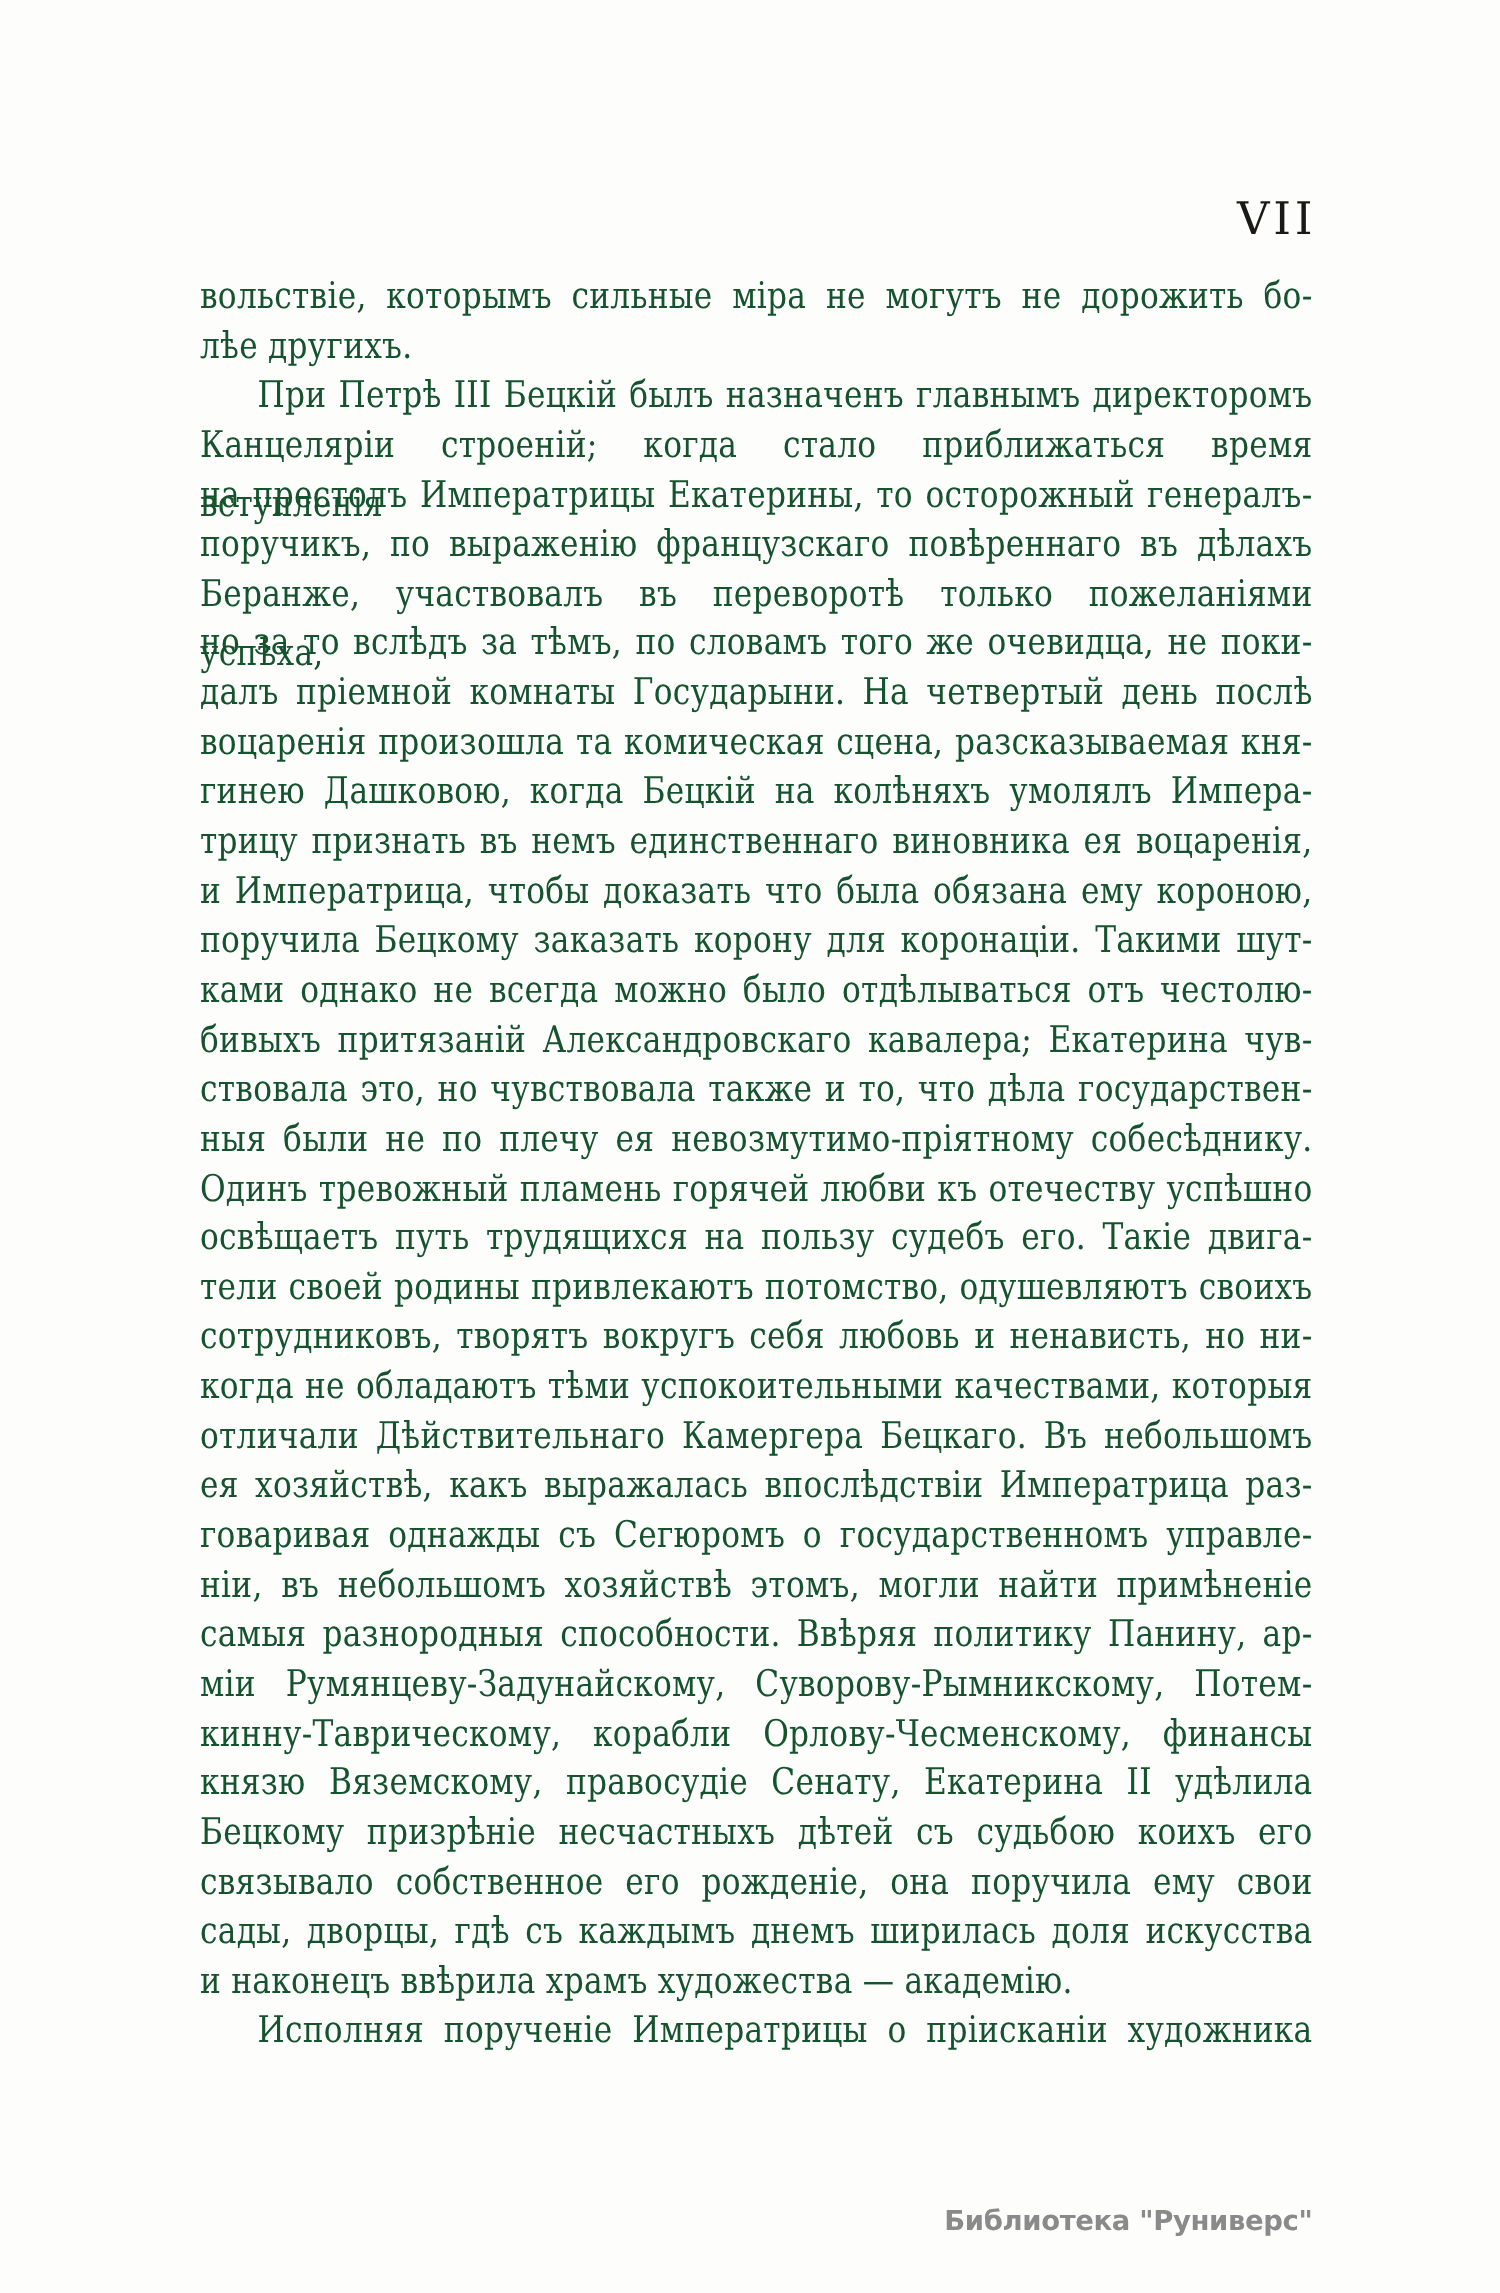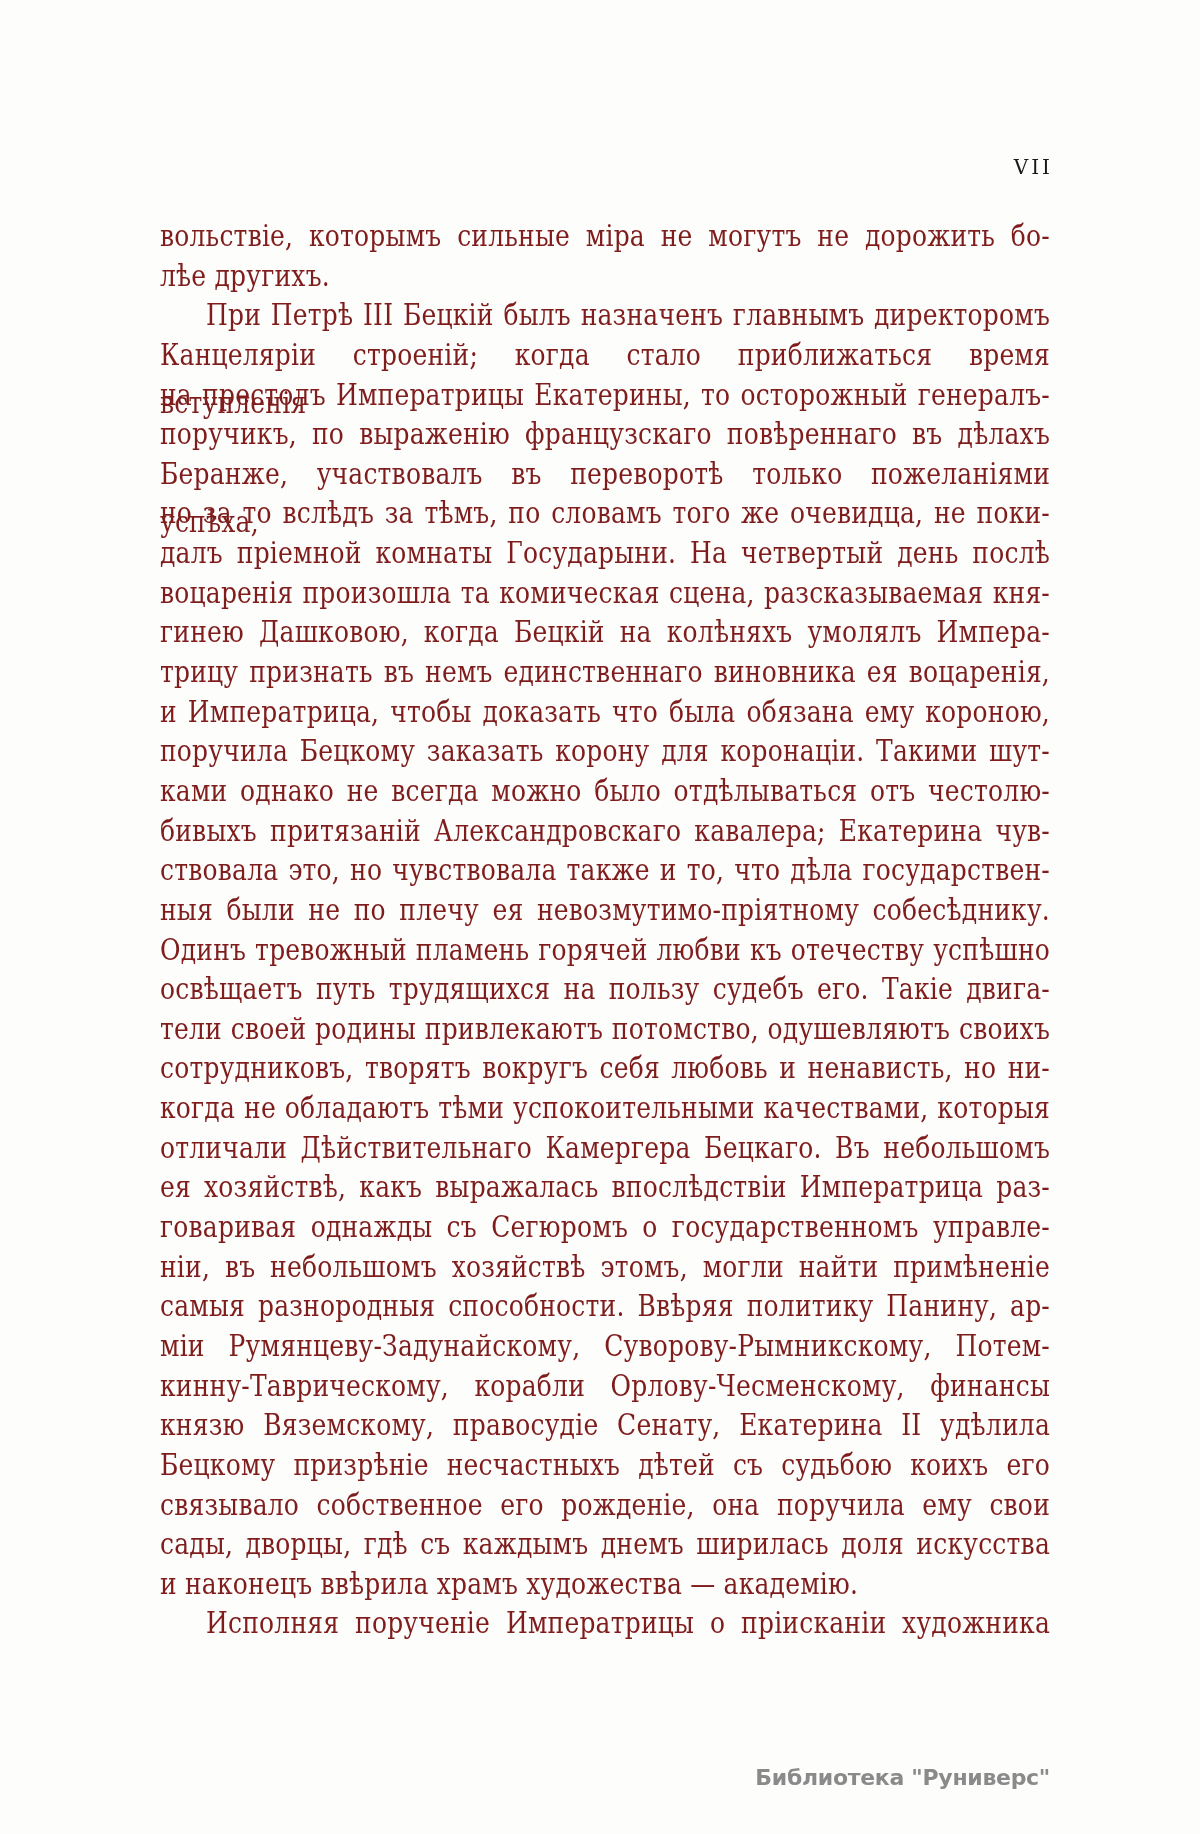--- a/index.html
+++ b/index.html
@@ -12,30 +12,30 @@
     width: 1200px;
     height: 1834px;
     background: #fdfdfc;
     overflow: hidden;
     font-family: "DejaVu Serif", serif;
   }
   .page-number {
     position: absolute;
     top: 155px;
     right: 147px;
-    font-size: 20px;
+    font-size: 36px;
     letter-spacing: 3px;
     color: #1b1916;
   }
   .text-block {
     position: absolute;
     top: 217px;
     left: 160px;
     width: 890px;
-    color: #7f1d1d;
+    color: #14532d;
     font-size: 25px;
     letter-spacing: 0.2px;
   }
   .line {
     height: 39.65px;
     line-height: 39.65px;
     text-align: justify;
     text-align-last: justify;
     white-space: normal;
     transform: scaleY(1.18);

